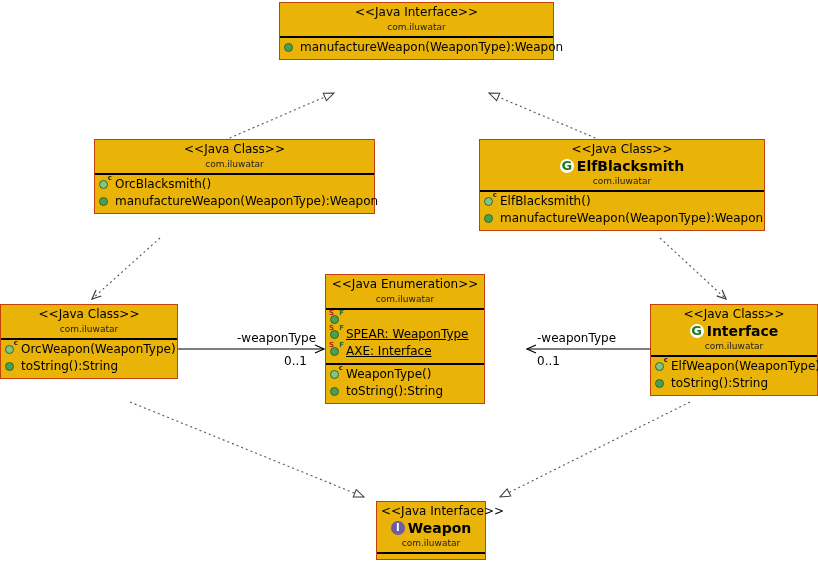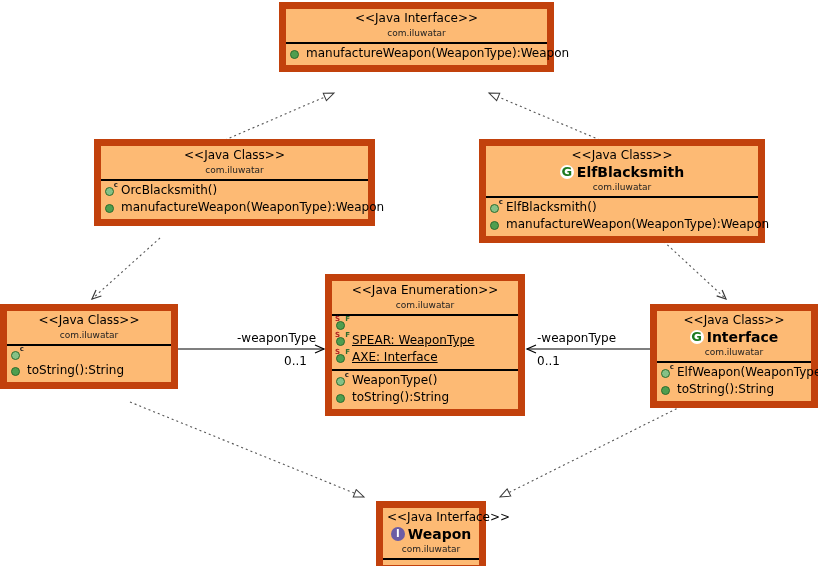--- a/index.html
+++ b/index.html
@@ -14,22 +14,22 @@
     position: relative;
     width: 818px;
     height: 566px;
     background: #ffffff;
     overflow: hidden;
   }
   
   .uml-node {
     position: absolute;
     box-sizing: border-box;
-    background: #fdba74;
-    border: 7px solid #c2410c;
+    background: #eab308;
+    border: 1px solid #c2410c;
     z-index: 5;
   }
   .uml-header {
     padding: 3px 4px 4px 4px;
     text-align: center;
     line-height: 1.15;
   }
   .stereotype {
     font-size: 12px;
     color: #000000;
@@ -62,21 +62,20 @@
   .compartment.empty {
     height: 6px;
     padding: 0;
   }
   .member {
     font-size: 12px;
     color: #000000;
     white-space: nowrap;
     padding: 1px 3px 1px 3px;
     display: flex;
-    align-items: center;
     line-height: 1.25;
   }
   .member .mtext { display: inline-block; }
   .member.static .mtext { text-decoration: underline; }
 
   
   .type-icon {
     display: inline-block;
     vertical-align: middle;
     width: 14px;
@@ -267,20 +266,21 @@
     <div class="uml-header">
       <span class="stereotype">&lt;&lt;Java Class&gt;&gt;</span>
       <span class="node-package">com.iluwatar</span>
     </div>
     <div class="compartment double">
       <div class="member">
         <span class="micon">
           <span class="mdot pale"></span>
           <span class="sup c">c</span>
         </span>
+        <span class="mtext">OrcWeapon(WeaponType)</span>
       </div>
       <div class="member">
         <span class="micon">
           <span class="mdot"></span>
         </span>
         <span class="mtext">toString():String</span>
       </div>
     </div>
   </div>
 
@@ -300,21 +300,21 @@
       </div>
       <div class="member">
         <span class="micon">
           <span class="mdot"></span>
         </span>
         <span class="mtext">toString():String</span>
       </div>
     </div>
   </div>
 
-  <div class="uml-node" style="left:325px; top:274px; width:200px;">
+  <div class="uml-node" style="left:325px; top:274px; width:160px;">
     <div class="uml-header">
       <span class="stereotype">&lt;&lt;Java Enumeration&gt;&gt;</span>
       <span class="node-package">com.iluwatar</span>
     </div>
     <div class="compartment double">
       <div class="member static">
         <span class="micon">
           <span class="mdot"></span>
           <span class="sup s">S</span>
           <span class="sup f">F</span>

